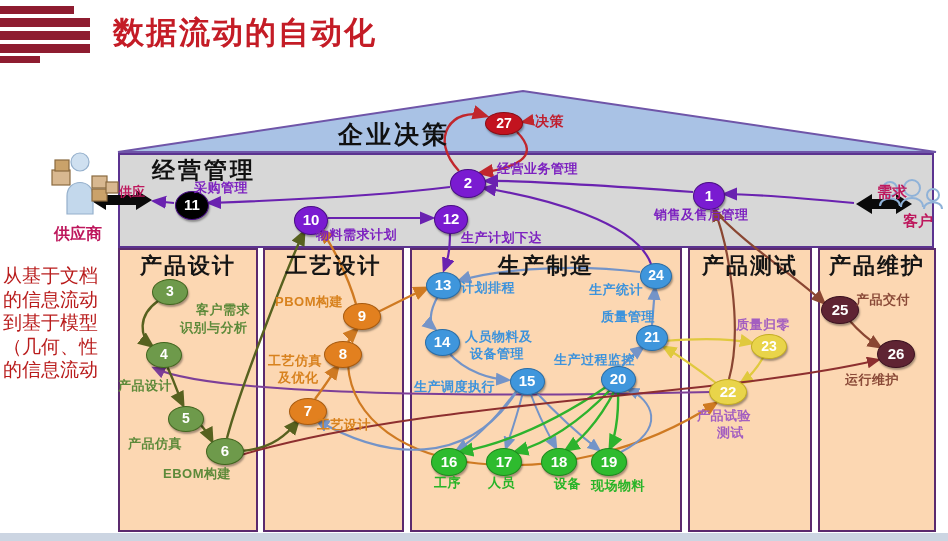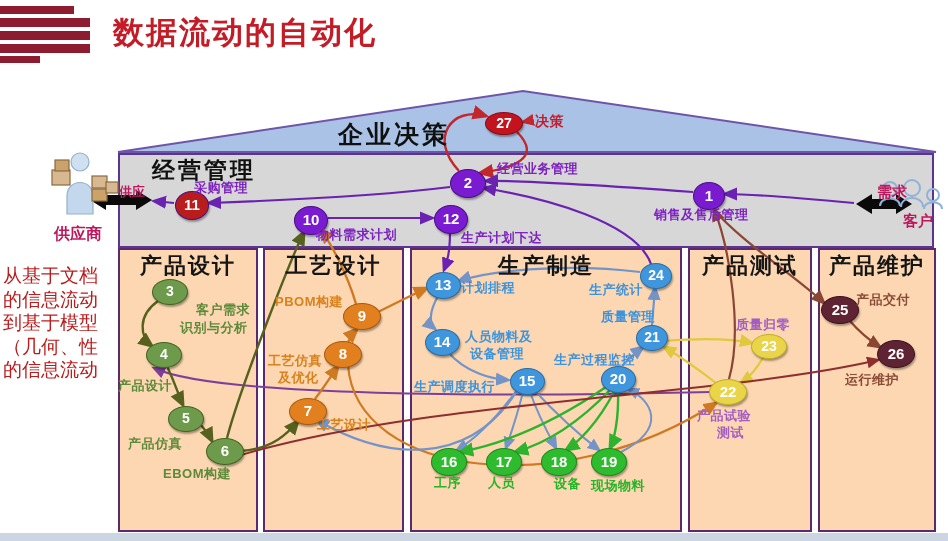--- a/index.html
+++ b/index.html
@@ -172,21 +172,21 @@
         <path d="M 849,320 C 863,336 872,342 880,347" fill="none" stroke="#8a4632" stroke-width="2.2" marker-end="url(#mk-brown)"></path>
         <path d="M 729,379 C 743,330 729,246 714,209" fill="none" stroke="#8a4632" stroke-width="2.2" marker-end="url(#mk-brown)"></path>
         <path d="M 241,455 C 430,399 720,397 878,360" fill="none" stroke="#8d2f2f" stroke-width="2" marker-end="url(#mk-darkred)"></path>
       </g>
   </svg>
 
   <div id="nodes">
       <div class="node" style="left: 485px; top: 111.5px; width: 36px; height: 21px; line-height: 20px; font-size: 14px; background: rgb(194, 19, 31); border: 1.5px solid rgb(138, 13, 22);">27</div>
       <div class="node" style="left: 450px; top: 168.5px; width: 34px; height: 27px; line-height: 26px; font-size: 15px; background: rgb(122, 27, 209); border: 1.5px solid rgb(74, 15, 134);">2</div>
       <div class="node" style="left: 693px; top: 182px; width: 30px; height: 26px; line-height: 25px; font-size: 15px; background: rgb(122, 27, 209); border: 1.5px solid rgb(74, 15, 134);">1</div>
-      <div class="node" style="left: 175px; top: 190.5px; width: 32px; height: 27px; line-height: 26px; font-size: 15px; background: #b91c1c; border: 1.5px solid rgb(74, 15, 134);">11</div>
+      <div class="node" style="left: 175px; top: 190.5px; width: 32px; height: 27px; line-height: 26px; font-size: 15px; background: #000000; border: 1.5px solid rgb(74, 15, 134);">11</div>
       <div class="node" style="left: 294px; top: 205.5px; width: 32px; height: 27px; line-height: 26px; font-size: 15px; background: rgb(122, 27, 209); border: 1.5px solid rgb(74, 15, 134);">10</div>
       <div class="node" style="left: 434px; top: 204.5px; width: 32px; height: 27px; line-height: 26px; font-size: 15px; background: rgb(122, 27, 209); border: 1.5px solid rgb(74, 15, 134);">12</div>
       <div class="node" style="left: 152px; top: 279px; width: 34px; height: 24px; line-height: 23px; font-size: 14px; background: rgb(110, 154, 75); border: 1.5px solid rgb(66, 102, 31);">3</div>
       <div class="node" style="left: 146px; top: 342px; width: 34px; height: 24px; line-height: 23px; font-size: 14px; background: rgb(110, 154, 75); border: 1.5px solid rgb(66, 102, 31);">4</div>
       <div class="node" style="left: 168px; top: 406px; width: 34px; height: 24px; line-height: 23px; font-size: 14px; background: rgb(110, 154, 75); border: 1.5px solid rgb(66, 102, 31);">5</div>
       <div class="node" style="left: 206px; top: 437.5px; width: 36px; height: 25px; line-height: 24px; font-size: 15px; background: rgb(110, 154, 75); border: 1.5px solid rgb(66, 102, 31);">6</div>
       <div class="node" style="left: 343px; top: 302.5px; width: 36px; height: 25px; line-height: 24px; font-size: 15px; background: rgb(226, 128, 31); border: 1.5px solid rgb(168, 91, 16);">9</div>
       <div class="node" style="left: 324px; top: 340.5px; width: 36px; height: 25px; line-height: 24px; font-size: 15px; background: rgb(226, 128, 31); border: 1.5px solid rgb(168, 91, 16);">8</div>
       <div class="node" style="left: 289px; top: 397.5px; width: 36px; height: 25px; line-height: 24px; font-size: 15px; background: rgb(226, 128, 31); border: 1.5px solid rgb(168, 91, 16);">7</div>
       <div class="node" style="left: 425.5px; top: 271.5px; width: 33px; height: 25px; line-height: 24px; font-size: 15px; background: rgb(63, 150, 220); border: 1.5px solid rgb(42, 109, 166);">13</div>

